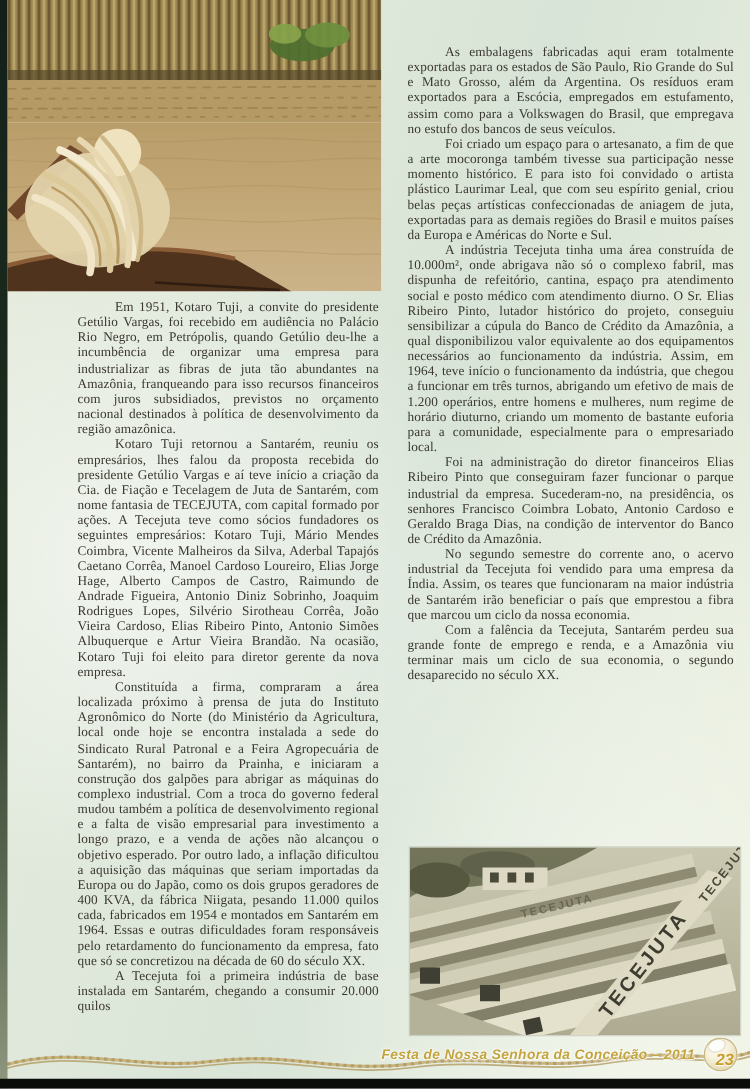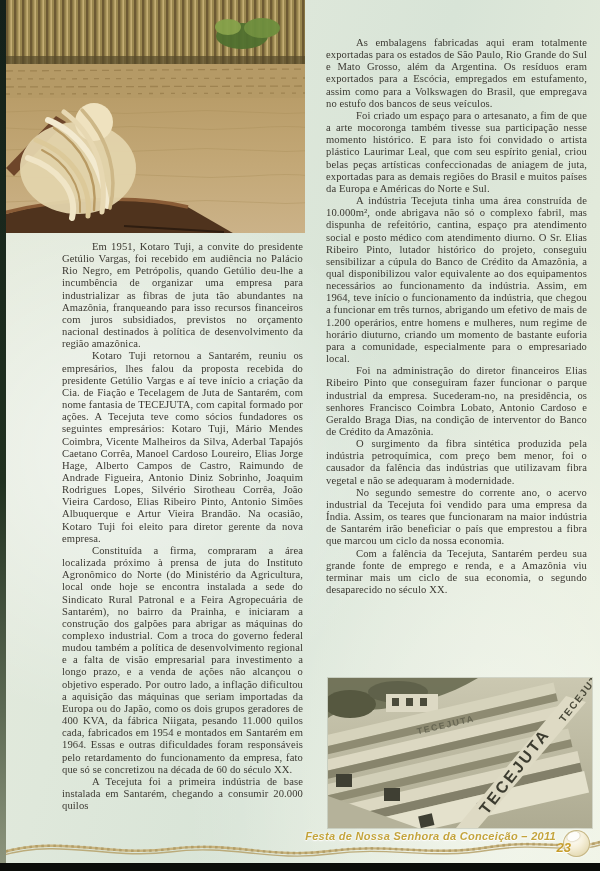--- a/index.html
+++ b/index.html
@@ -29,38 +29,38 @@
   .col p.noindent { text-indent:0; }
   .col-left  { left:62px;  top:241px; width:241px; }
   .col-right { left:326px; top:37px;  width:261px; }
   .photo-bottom {
     position:absolute; left:328px; top:678px; width:264px; height:150px; z-index:2;
     box-shadow:0 0 0 1px rgba(120,120,100,0.25);
   }
   .rope { position:absolute; left:0; bottom:8px; width:100%; height:36px; z-index:3; }
   .footer {
     position:absolute; right:10px; bottom:14px; z-index:4;
-    display:flex; gap:7px;
+    display:flex; align-items:center; gap:7px;
     font-family:"Liberation Sans", sans-serif;
   }
   .footer-caption {
     font-size:11px; font-weight:700; font-style:italic; color:#c3a43c; letter-spacing:0.3px;
     text-shadow:0 0 2px #ffffff, 0 1px 1px rgba(255,255,255,0.9), 0 0 5px rgba(255,255,255,0.8);
   }
   .page-badge {
     position:relative; width:27px; height:27px; border-radius:50%;
     background:radial-gradient(circle at 38% 28%, #ffffff 0%, #f6f0da 40%, #e6dcb7 72%, #d5c794 100%);
     box-shadow:inset 0 0 0 1px #c6b887, 0 0 3px rgba(255,255,255,0.8);
   }
   .page-badge .swirl {
     position:absolute; left:4px; top:2px; width:13px; height:9px; border-radius:50%;
     background:#fdfdfa; box-shadow:0 0 2px #b9ab7e; transform:rotate(-18deg);
   }
   .page-badge .num {
-    position:absolute; right:19px; bottom:2px;
+    position:absolute; right:3px; bottom:2px;
     font-size:13px; font-weight:800; font-style:italic; color:#c79e2d;
     text-shadow:0 1px 0 #fff;
   }
 </style>
 </head>
 <body>
 
 <div class="page">
 
   <div class="edge-left"></div>
@@ -134,21 +134,20 @@
     <p>Kotaro Tuji retornou a Santarém, reuniu os empresários, lhes falou da proposta recebida do presidente Getúlio Vargas e aí teve início a criação da Cia. de Fiação e Tecelagem de Juta de Santarém, com nome fantasia de TECEJUTA, com capital formado por ações. A Tecejuta teve como sócios fundadores os seguintes empresários: Kotaro Tuji, Mário Mendes Coimbra, Vicente Malheiros da Silva, Aderbal Tapajós Caetano Corrêa, Manoel Cardoso Loureiro, Elias Jorge Hage, Alberto Campos de Castro, Raimundo de Andrade Figueira, Antonio Diniz Sobrinho, Joaquim Rodrigues Lopes, Silvério Sirotheau Corrêa, João Vieira Cardoso, Elias Ribeiro Pinto, Antonio Simões Albuquerque e Artur Vieira Brandão. Na ocasião, Kotaro Tuji foi eleito para diretor gerente da nova empresa.</p>
     <p>Constituída a firma, compraram a área localizada próximo à prensa de juta do Instituto Agronômico do Norte (do Ministério da Agricultura, local onde hoje se encontra instalada a sede do Sindicato Rural Patronal e a Feira Agropecuária de Santarém), no bairro da Prainha, e iniciaram a construção dos galpões para abrigar as máquinas do complexo industrial. Com a troca do governo federal mudou também a política de desenvolvimento regional e a falta de visão empresarial para investimento a longo prazo, e a venda de ações não alcançou o objetivo esperado. Por outro lado, a inflação dificultou a aquisição das máquinas que seriam importadas da Europa ou do Japão, como os dois grupos geradores de 400 KVA, da fábrica Niigata, pesando 11.000 quilos cada, fabricados em 1954 e montados em Santarém em 1964. Essas e outras dificuldades foram responsáveis pelo retardamento do funcionamento da empresa, fato que só se concretizou na década de 60 do século XX.</p>
     <p>A Tecejuta foi a primeira indústria de base instalada em Santarém, chegando a consumir 20.000 quilos</p>
   </div>
 
   <div class="col col-right">
     <p>As embalagens fabricadas aqui eram totalmente exportadas para os estados de São Paulo, Rio Grande do Sul e Mato Grosso, além da Argentina. Os resíduos eram exportados para a Escócia, empregados em estufamento, assim como para a Volkswagen do Brasil, que empregava no estufo dos bancos de seus veículos.</p>
     <p>Foi criado um espaço para o artesanato, a fim de que a arte mocoronga também tivesse sua participação nesse momento histórico. E para isto foi convidado o artista plástico Laurimar Leal, que com seu espírito genial, criou belas peças artísticas confeccionadas de aniagem de juta, exportadas para as demais regiões do Brasil e muitos países da Europa e Américas do Norte e Sul.</p>
     <p>A indústria Tecejuta tinha uma área construída de 10.000m², onde abrigava não só o complexo fabril, mas dispunha de refeitório, cantina, espaço pra atendimento social e posto médico com atendimento diurno. O Sr. Elias Ribeiro Pinto, lutador histórico do projeto, conseguiu sensibilizar a cúpula do Banco de Crédito da Amazônia, a qual disponibilizou valor equivalente ao dos equipamentos necessários ao funcionamento da indústria. Assim, em 1964, teve início o funcionamento da indústria, que chegou a funcionar em três turnos, abrigando um efetivo de mais de 1.200 operários, entre homens e mulheres, num regime de horário diuturno, criando um momento de bastante euforia para a comunidade, especialmente para o empresariado local.</p>
     <p>Foi na administração do diretor financeiros Elias Ribeiro Pinto que conseguiram fazer funcionar o parque industrial da empresa. Sucederam-no, na presidência, os senhores Francisco Coimbra Lobato, Antonio Cardoso e Geraldo Braga Dias, na condição de interventor do Banco de Crédito da Amazônia.</p>
-    <p>O surgimento da fibra sintética produzida pela indústria petroquímica, com preço bem menor, foi o causador da falência das indústrias que utilizavam fibra vegetal e não se adequaram à modernidade.</p>
     <p>No segundo semestre do corrente ano, o acervo industrial da Tecejuta foi vendido para uma empresa da Índia. Assim, os teares que funcionaram na maior indústria de Santarém irão beneficiar o país que emprestou a fibra que marcou um ciclo da nossa economia.</p>
     <p>Com a falência da Tecejuta, Santarém perdeu sua grande fonte de emprego e renda, e a Amazônia viu terminar mais um ciclo de sua economia, o segundo desaparecido no século XX.</p>
   </div>
 
   <div class="photo-bottom">
     <svg width="264" height="150" viewBox="0 0 264 150" xmlns="http://www.w3.org/2000/svg">
       <defs>
         <linearGradient id="fgrad" x1="0" y1="0" x2="0" y2="1">
           <stop offset="0" stop-color="#cbc8b1"></stop>
           <stop offset="1" stop-color="#aeab92"></stop>

